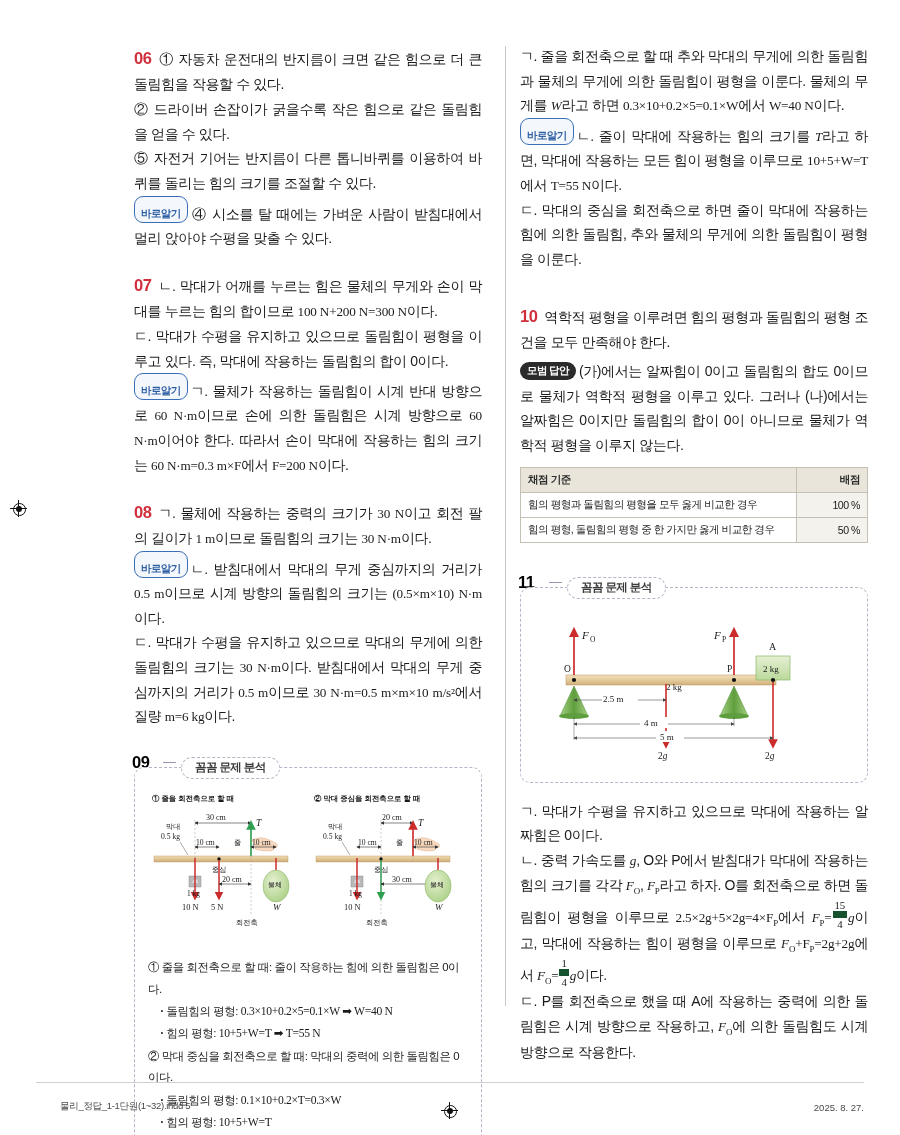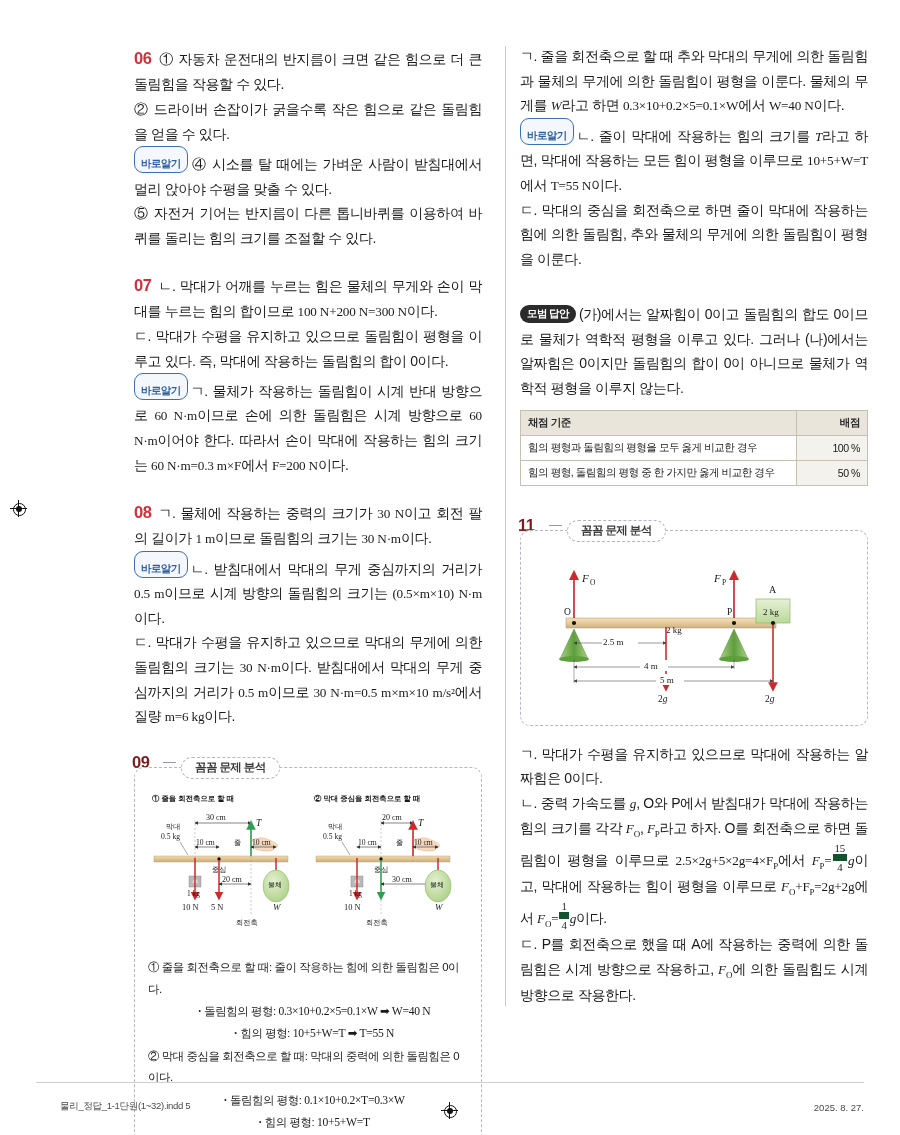--- a/index.html
+++ b/index.html
@@ -58,29 +58,29 @@
     position:relative;border:1px dashed #b9b3c6;border-radius:10px;
     padding:24px 13px 13px;margin-top:6px;background:#fff;
   }
   .analysis-hd{
     position:absolute;top:-11px;left:46px;background:#fff;
     border:1px dashed #b9b3c6;border-radius:11px;
     padding:2px 13px 3px;font-size:11.5px;font-weight:bold;
     font-family:"Liberation Sans",sans-serif;color:#3b3b3b;letter-spacing:-0.6px;
   }
   .analysis-num{
-    position:absolute;left:-2px;top:-14px;color:#7f1d1d;font-weight:bold;
+    position:absolute;left:-2px;top:-14px;color:#000000;font-weight:bold;
     font-size:16.5px;font-family:"Liberation Sans",sans-serif;letter-spacing:-0.5px;
   }
   .analysis-dash{position:absolute;left:29px;top:-5px;width:13px;height:1px;background:#9b93ad;}
   .bullets{font-size:11.6px;line-height:1.85;letter-spacing:-0.3px;}
   .bullets .kr{font-size:11.4px;}
   .b-line{margin:1px 0;}
   .b-dot::before{content:"\00B7";font-weight:bold;margin-right:3px;}
-  .ind{padding-left:12px;text-align:center;}
+  .ind{padding-left:12px;}
 
   
   .frac{display:inline-block;vertical-align:-0.55em;text-align:center;font-size:0.82em;line-height:1.12;margin:0 1px;}
   .frac .num{display:block;border-bottom:7px solid #14532d;padding:0 2px;}
   .frac .den{display:block;padding:0 2px;}
   sub{font-size:0.68em;}
 
   
   .pg-footer{position:absolute;left:0;right:0;bottom:92px;text-align:right;padding-right:36px;}
   .pg-label{font-family:"Liberation Sans",sans-serif;font-size:11px;font-weight:bold;letter-spacing:-0.6px;color:#2a2a2a;}
@@ -109,24 +109,24 @@
 
   <div class="divider"></div>
 
   <div class="col col-left">
 
     <div class="blk">
       <div class="para">
         <span class="qnum">06</span><span class="kr">① 자동차 운전대의 반지름이 크면 같은 힘으로 더 큰 돌림힘을 작용할 수 있다.</span>
       </div>
       <div class="para"><span class="kr">② 드라이버 손잡이가 굵을수록 작은 힘으로 같은 돌림힘을 얻을 수 있다.</span></div>
+      <div class="para"><span class="kr">⑤ 자전거 기어는 반지름이 다른 톱니바퀴를 이용하여 바퀴를 돌리는 힘의 크기를 조절할 수 있다.</span></div>
       <div class="para">
         <span class="badge-blue">바로알기</span><span class="kr">④ 시소를 탈 때에는 가벼운 사람이 받침대에서 멀리 앉아야 수평을 맞출 수 있다.</span>
       </div>
-      <div class="para"><span class="kr">⑤ 자전거 기어는 반지름이 다른 톱니바퀴를 이용하여 바퀴를 돌리는 힘의 크기를 조절할 수 있다.</span></div>
     </div>
 
     <div class="blk" style="margin-top:20px;">
       <div class="para">
         <span class="qnum">07</span><span class="kr">ㄴ. 막대가 어깨를 누르는 힘은 물체의 무게와 손이 막대를 누르는 힘의 합이므로 </span><span class="mono-n">100 N+200 N=300 N</span><span class="kr">이다.</span>
       </div>
       <div class="para"><span class="kr">ㄷ. 막대가 수평을 유지하고 있으므로 돌림힘이 평형을 이루고 있다. 즉, 막대에 작용하는 돌림힘의 합이 0이다.</span></div>
       <div class="para">
         <span class="badge-blue">바로알기</span><span class="kr">ㄱ. 물체가 작용하는 돌림힘이 시계 반대 방향으로 </span><span class="mono-n">60 N·m</span><span class="kr">이므로 손에 의한 돌림힘은 시계 방향으로 </span><span class="mono-n">60 N·m</span><span class="kr">이어야 한다. 따라서 손이 막대에 작용하는 힘의 크기는 </span><span class="mono-n">60 N·m=0.3 m×F</span><span class="kr">에서 </span><span class="mono-n">F=200 N</span><span class="kr">이다.</span>
       </div>
@@ -300,20 +300,23 @@
       <div class="para">
         <span class="kr">ㄱ. 줄을 회전축으로 할 때 추와 막대의 무게에 의한 돌림힘과 물체의 무게에 의한 돌림힘이 평형을 이룬다. 물체의 무게를 </span><span class="mathi">W</span><span class="kr">라고 하면 </span><span class="mono-n">0.3×10+0.2×5=0.1×W</span><span class="kr">에서 </span><span class="mono-n">W=40 N</span><span class="kr">이다.</span>
       </div>
       <div class="para">
         <span class="badge-blue">바로알기</span><span class="kr">ㄴ. 줄이 막대에 작용하는 힘의 크기를 </span><span class="mathi">T</span><span class="kr">라고 하면, 막대에 작용하는 모든 힘이 평형을 이루므로 </span><span class="mono-n">10+5+W=T</span><span class="kr">에서 </span><span class="mono-n">T=55 N</span><span class="kr">이다.</span>
       </div>
       <div class="para"><span class="kr">ㄷ. 막대의 중심을 회전축으로 하면 줄이 막대에 작용하는 힘에 의한 돌림힘, 추와 물체의 무게에 의한 돌림힘이 평형을 이룬다.</span></div>
     </div>
 
     <div class="blk" style="margin-top:30px;">
+      <div class="para">
+        <span class="qnum">10</span><span class="kr">역학적 평형을 이루려면 힘의 평형과 돌림힘의 평형 조건을 모두 만족해야 한다.</span>
+      </div>
       <div class="para" style="margin-top:4px;">
         <span class="badge-dark">모범 답안</span><span class="kr">(가)에서는 알짜힘이 0이고 돌림힘의 합도 0이므로 물체가 역학적 평형을 이루고 있다. 그러나 (나)에서는 알짜힘은 0이지만 돌림힘의 합이 0이 아니므로 물체가 역학적 평형을 이루지 않는다.</span>
       </div>
 
       <table class="score-table">
         <thead>
           <tr>
             <th>채점 기준</th>
             <th class="pts">배점</th>
           </tr>

